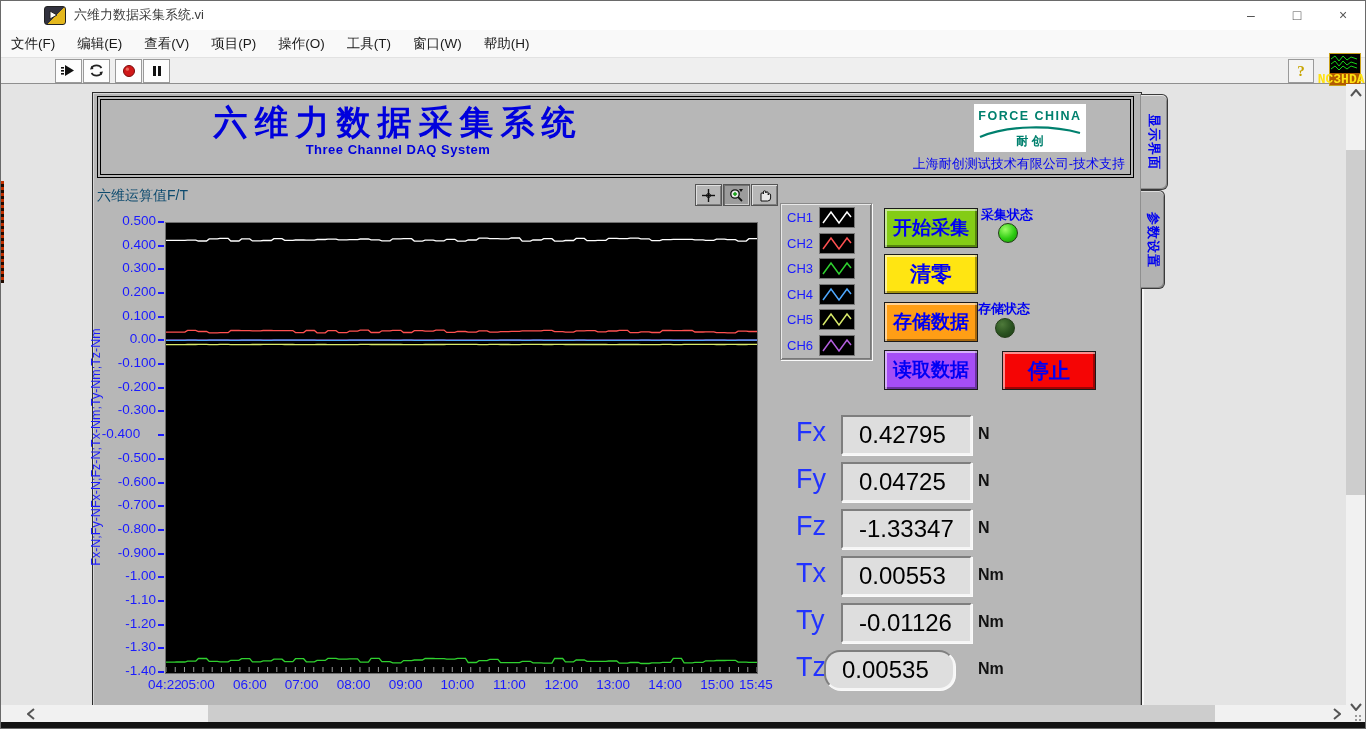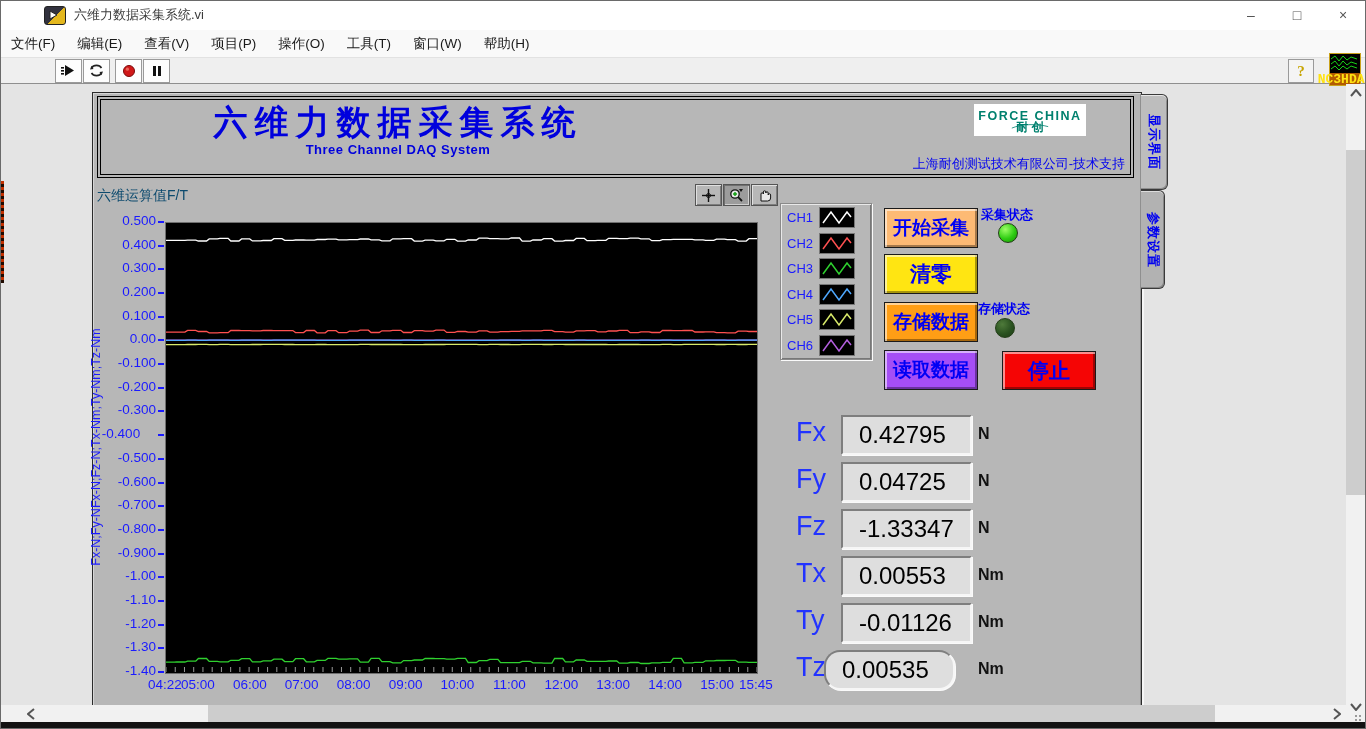--- a/index.html
+++ b/index.html
@@ -44,21 +44,21 @@
         box-shadow:inset 0 1px 0 #dcdcdc,inset -1px -1px 0 #868686}
   .vtext{display:inline-block;transform:rotate(90deg);white-space:nowrap;font-size:13px;
          font-weight:bold;color:#0000f0;letter-spacing:1px}
   
   .headerbox{position:absolute;left:97px;top:96px;width:1035px;height:80px;background:#b7b7b7;
              border:1px solid #000;box-shadow:inset 0 0 0 2px #b7b7b7,inset 0 0 0 3px #000}
   .hdr-center{position:absolute;left:0;top:7px;width:600px;text-align:center}
   .hdr-title{font-family:"Liberation Serif","DejaVu Serif",serif;font-size:34px;color:#0000dd;
              letter-spacing:7px;font-weight:600;line-height:1.1}
   .hdr-sub{font-size:13px;font-weight:bold;color:#0000dd;margin-top:1px;letter-spacing:.5px}
-  .logo{position:absolute;left:876px;top:7px;width:112px;height:32px;background:#fff;
+  .logo{position:absolute;left:876px;top:7px;width:112px;height:48px;background:#fff;
         display:flex;flex-direction:column;align-items:center}
   .logo-l1{font-size:12.5px;font-weight:bold;color:#00806e;letter-spacing:1.5px;margin-top:5px}
   .logo-l2{font-size:12px;font-weight:bold;color:#00806e;margin-top:-12px}
   .support{position:absolute;right:8px;bottom:4px;font-size:13px;color:#0000f0}
   
   .chart-label{position:absolute;left:97px;top:187px;font-size:14px;color:#0c4a6e}
   .palette{position:absolute;left:694px;top:184px;display:flex}
   .pal-btn{width:25px;height:20px;background:#b7b7b7;border:1px solid #555;margin-left:1px;
            display:flex;align-items:center;justify-content:center;
            box-shadow:inset 1px 1px 0 #e0e0e0,inset -1px -1px 0 #7d7d7d}
@@ -75,21 +75,21 @@
   .legend{position:absolute;left:780px;top:203px;width:92px;height:157px;background:#b7b7b7;
           border:1px solid #8a8a8a;box-shadow:inset 1px 1px 0 #e9e9e9,inset -1px -1px 0 #777,1px 1px 0 #fafafa;
           display:flex;flex-direction:column;justify-content:space-evenly;padding-left:6px;box-sizing:border-box}
   .leg-row{display:flex;align-items:center;gap:6px;height:24px}
   .leg-lab{font-size:13px;color:#1a1aff}
   .leg-sw{width:34px;height:19px;background:#000;border:1px solid #777;display:block}
   
   .lvbtn{position:absolute;border:1px solid #1a1a1a;display:flex;align-items:center;justify-content:center;
          color:#0000f5;font-weight:bold;cursor:pointer;
          box-shadow:inset 2px 2px 0 rgba(255,255,255,.55),inset -2px -2px 0 rgba(0,0,0,.35)}
-  .btn-start{left:884px;top:208px;width:92px;height:38px;background:#fdba74;font-size:19px}
+  .btn-start{left:884px;top:208px;width:92px;height:38px;background:#84cc16;font-size:19px}
   .btn-clear{left:884px;top:254px;width:92px;height:38px;background:#ffe512;font-size:21px}
   .btn-store{left:884px;top:302px;width:92px;height:38px;background:#ff9e15;font-size:19px}
   .btn-read {left:884px;top:350px;width:92px;height:38px;background:#a54ef5;font-size:19px}
   .btn-stop {left:1002px;top:351px;width:92px;height:37px;background:#f50505;font-size:21px}
   .status-label{position:absolute;font-size:13px;font-weight:bold;color:#0000f0}
   .led{position:absolute;width:18px;height:18px;border-radius:50%;border:1px solid #233d18}
   .led.on {background:radial-gradient(circle at 35% 30%,#9cff66,#2ecc12 55%,#188c06)}
   .led.off{background:radial-gradient(circle at 35% 30%,#4e7a3a,#2a5220 55%,#1c3a14)}
   
   .ro-label{position:absolute;font-size:27px;color:#2233ff}

